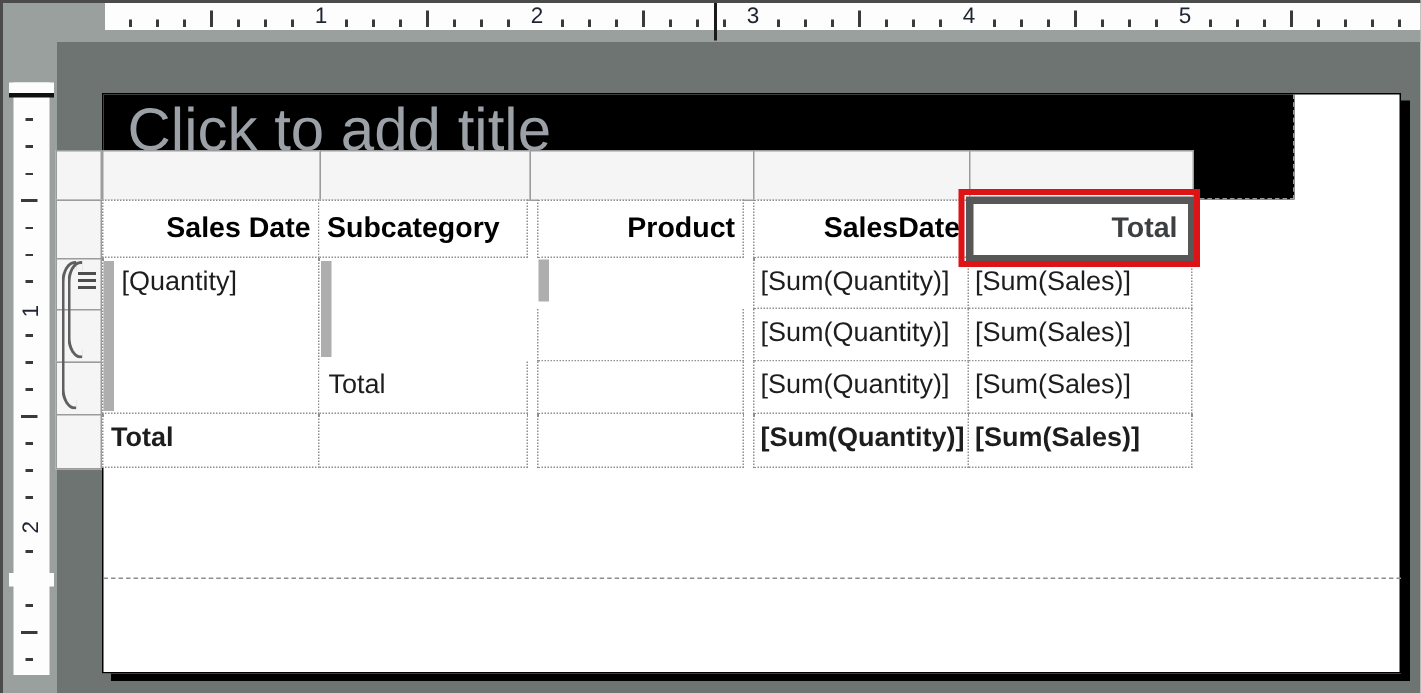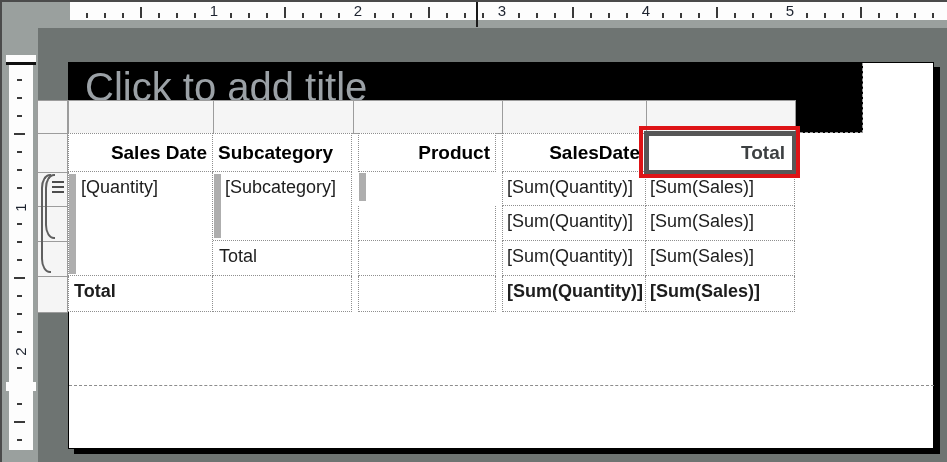--- a/index.html
+++ b/index.html
@@ -115,21 +115,20 @@
   <div class="arc" style="left:45px;top:174px;width:10px;height:65px;"></div>
   <div class="grip-lines"></div>
 
   <div class="c dt bl bt hd right" style="left:68px;top:133px;width:145px;height:39px;">Sales Date</div>
   <div class="c dt bt hd" style="left:213px;top:133px;width:139px;height:39px;">Subcategory</div>
   <div class="c dt bl bt hd right" style="left:358px;top:133px;width:138px;height:39px;">Product</div>
   <div class="c dt bl bt hd right" style="left:502px;top:133px;width:144px;height:39px;">SalesDate</div>
   <div class="c dt bt hd right" style="left:646px;top:133px;width:149px;height:39px;"></div>
 
   <div class="c dt bl data ind1" style="left:68px;top:172px;width:145px;height:104px;">[Quantity]</div>
-  <div class="c dt data ind1" style="left:213px;top:172px;width:139px;height:69px;">[Subcategory]</div>
 
   <div class="c dt bl" style="left:358px;top:206px;width:138px;height:35px;"></div>
   <div class="c dt bl" style="left:358px;top:241px;width:138px;height:35px;"></div>
   <div class="c dt bl" style="left:358px;top:276px;width:138px;height:36px;"></div>
 
   <div class="c dt bl data" style="left:502px;top:172px;width:144px;height:34px;">[Sum(Quantity)]</div>
   <div class="c dt bl data" style="left:502px;top:206px;width:144px;height:35px;">[Sum(Quantity)]</div>
   <div class="c dt bl data" style="left:502px;top:241px;width:144px;height:35px;">[Sum(Quantity)]</div>
   <div class="c dt bl data bold" style="left:502px;top:276px;width:144px;height:36px;">[Sum(Quantity)]</div>
 

